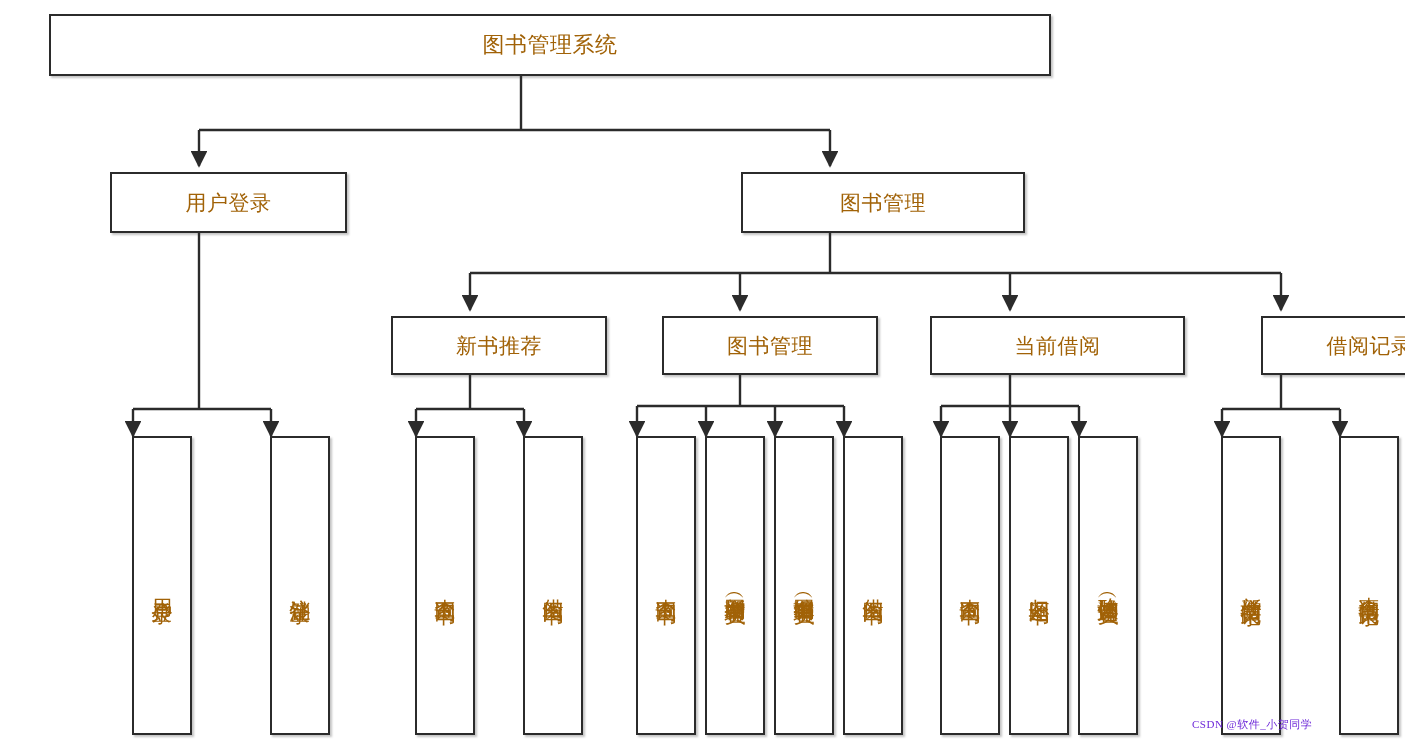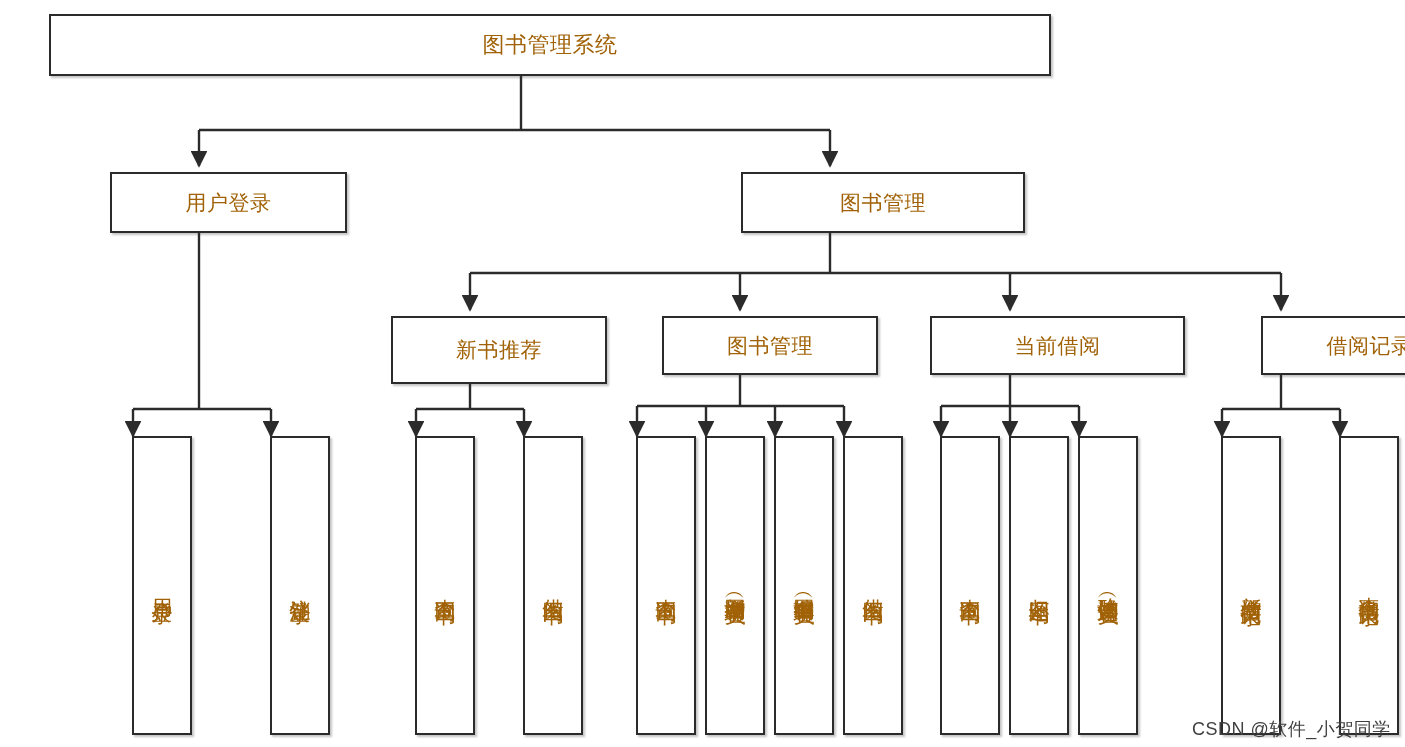--- a/index.html
+++ b/index.html
@@ -62,25 +62,26 @@
     line-height: 1.15;
     letter-spacing: 2px;
     height: auto;
     max-height: 100%;
   }
   .node.vert.tall .label {
     letter-spacing: 1px;
   }
   .watermark {
     position: absolute;
-    font-size: 18px;
-    color: #404040;
+    font-size: 11px;
+    color: #6d28d9;
     letter-spacing: 0.5px;
     white-space: pre;
     user-select: none;
+    font-family: Liberation Serif, serif;
   }
 </style>
 </head>
 <body>
 
 <div id="canvas">
 
   <svg class="edges" viewBox="0 0 1405 747">
     <defs>
       <marker id="arrow" viewBox="0 0 10 10" refX="9" refY="5" markerWidth="7" markerHeight="7" orient="auto-start-reverse">
@@ -135,21 +136,21 @@
     <span class="label">图书管理系统</span>
   </div>
 
   <div class="node horiz" style="left:81px; top:172px; width:237px; height:61px;">
     <span class="label">用户登录</span>
   </div>
   <div class="node horiz" style="left:712px; top:172px; width:284px; height:61px;">
     <span class="label">图书管理</span>
   </div>
 
-  <div class="node horiz" style="left:362px; top:316px; width:216px; height:68px;">
+  <div class="node horiz" style="left:362px; top:316px; width:216px; height:59px;">
     <span class="label">新书推荐</span>
   </div>
   <div class="node horiz" style="left:633px; top:316px; width:216px; height:59px;">
     <span class="label">图书管理</span>
   </div>
   <div class="node horiz" style="left:901px; top:316px; width:255px; height:59px;">
     <span class="label">当前借阅</span>
   </div>
   <div class="node horiz" style="left:1232px; top:316px; width:217px; height:59px;">
     <span class="label">借阅记录</span>

